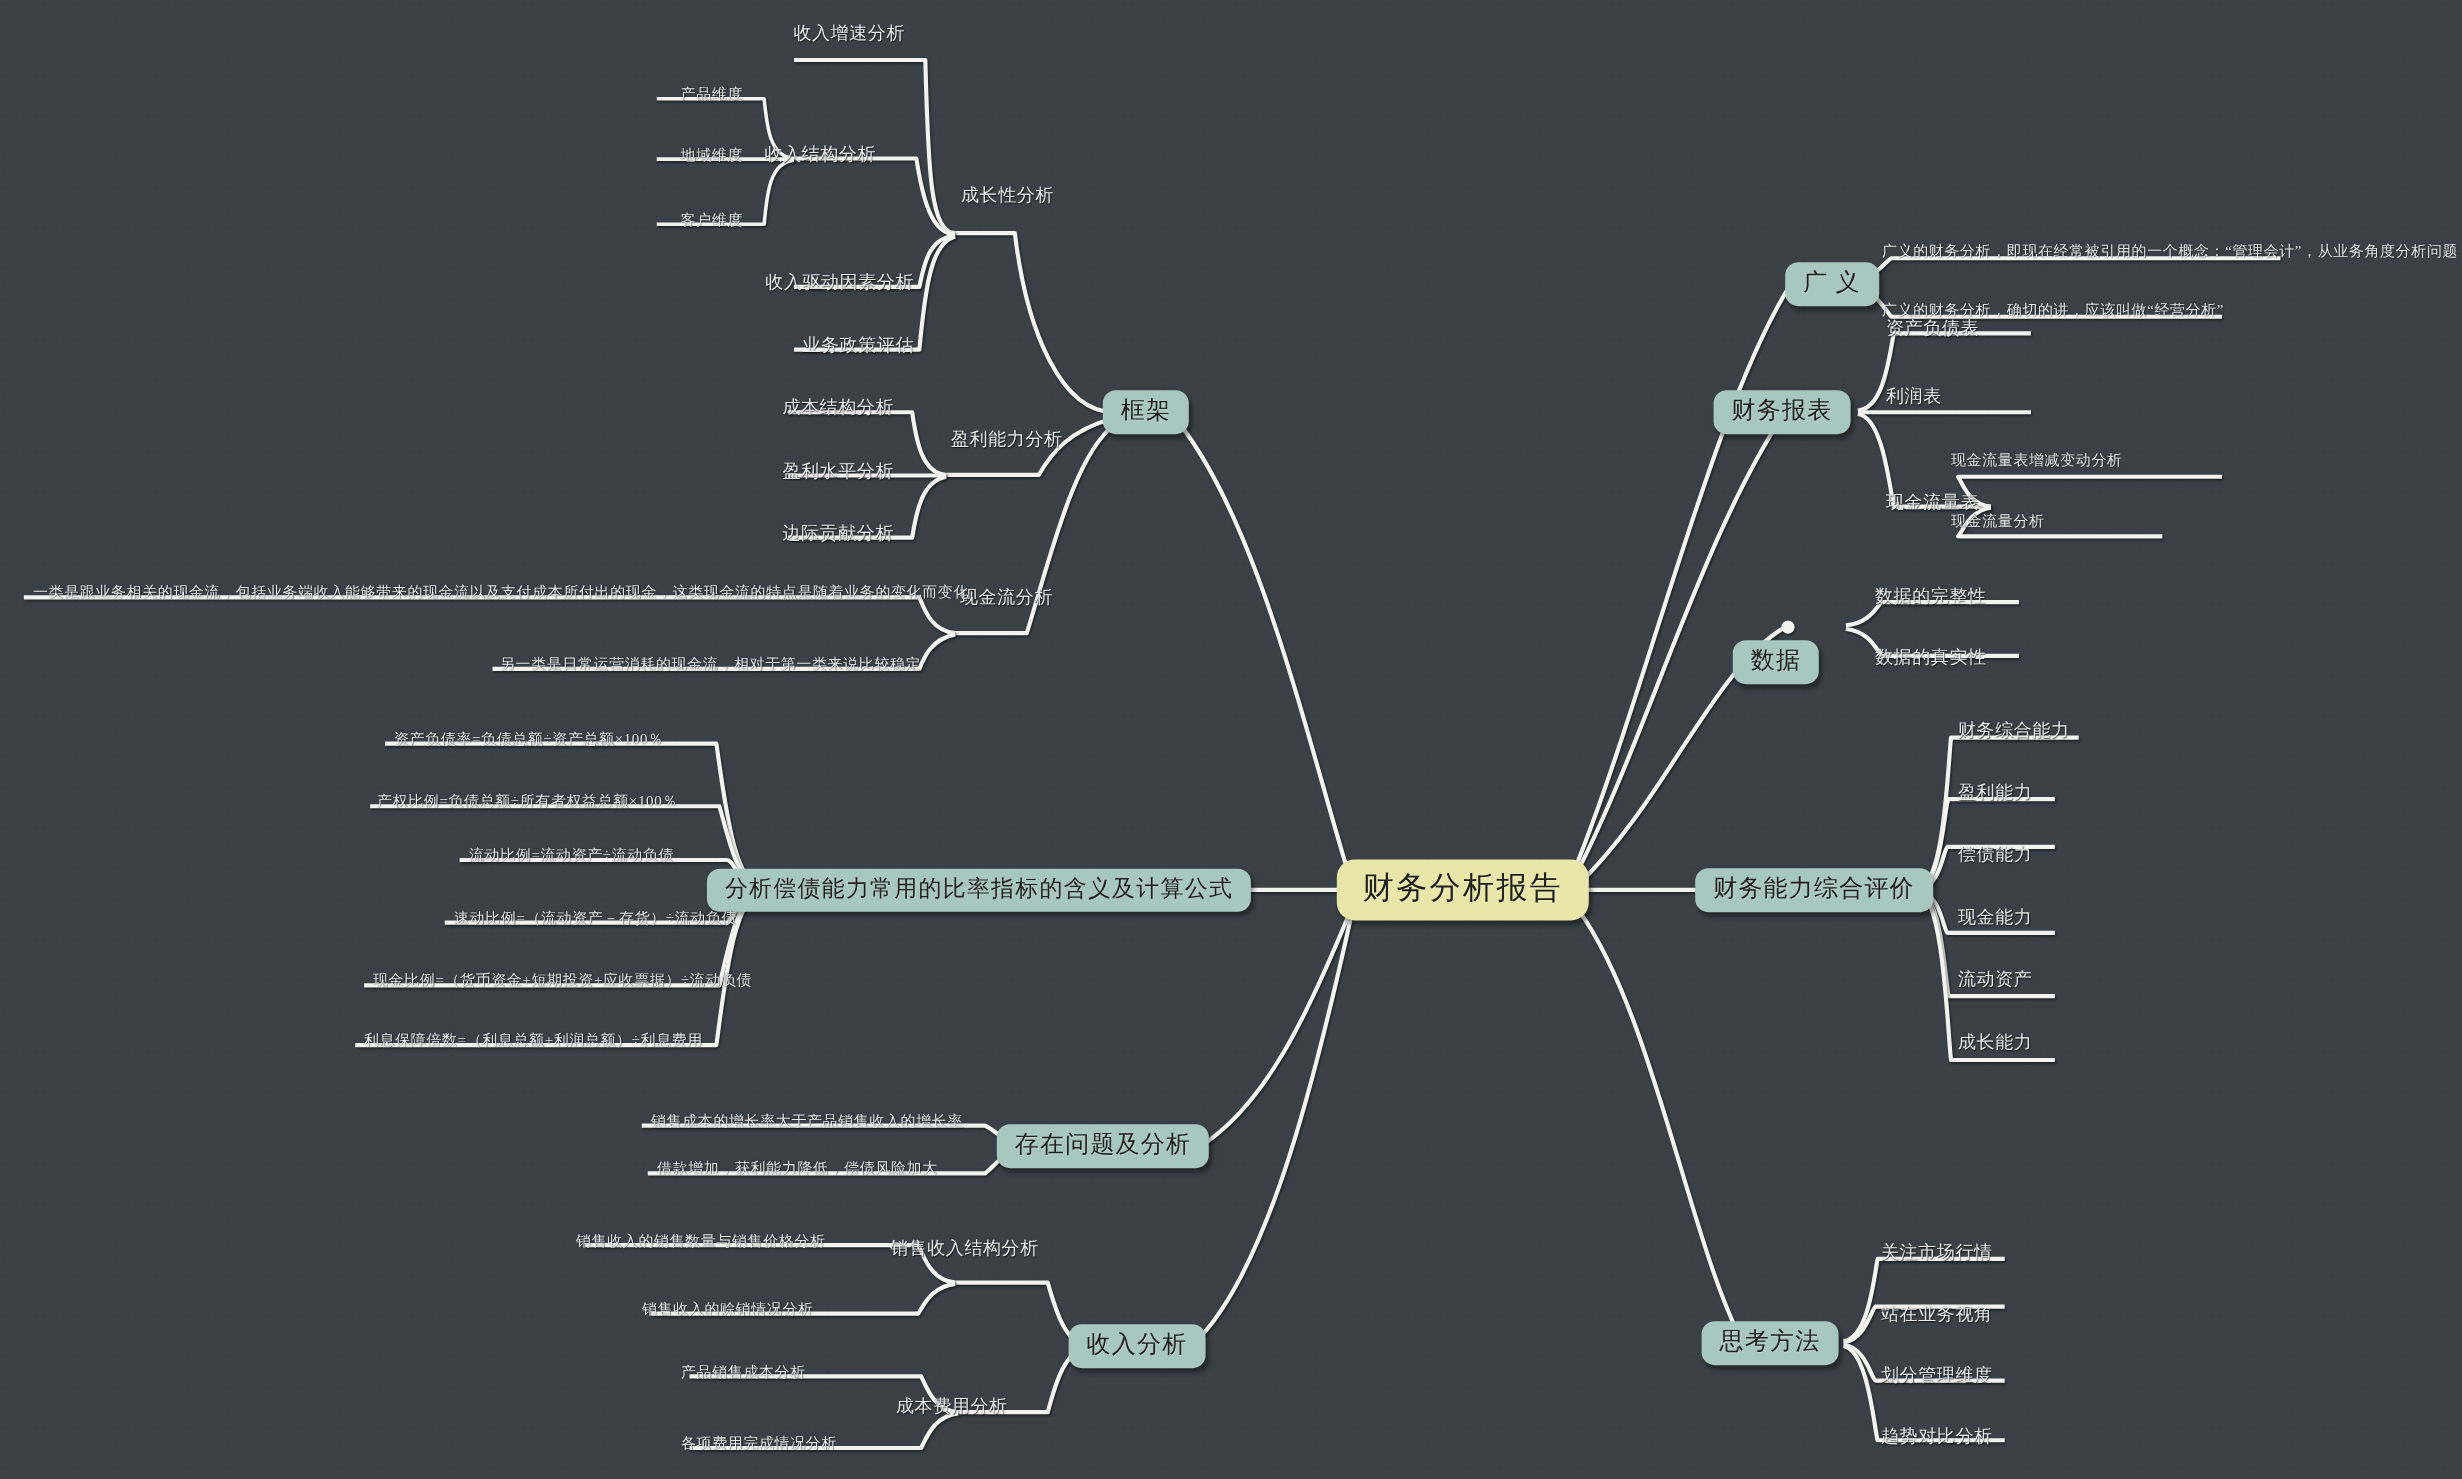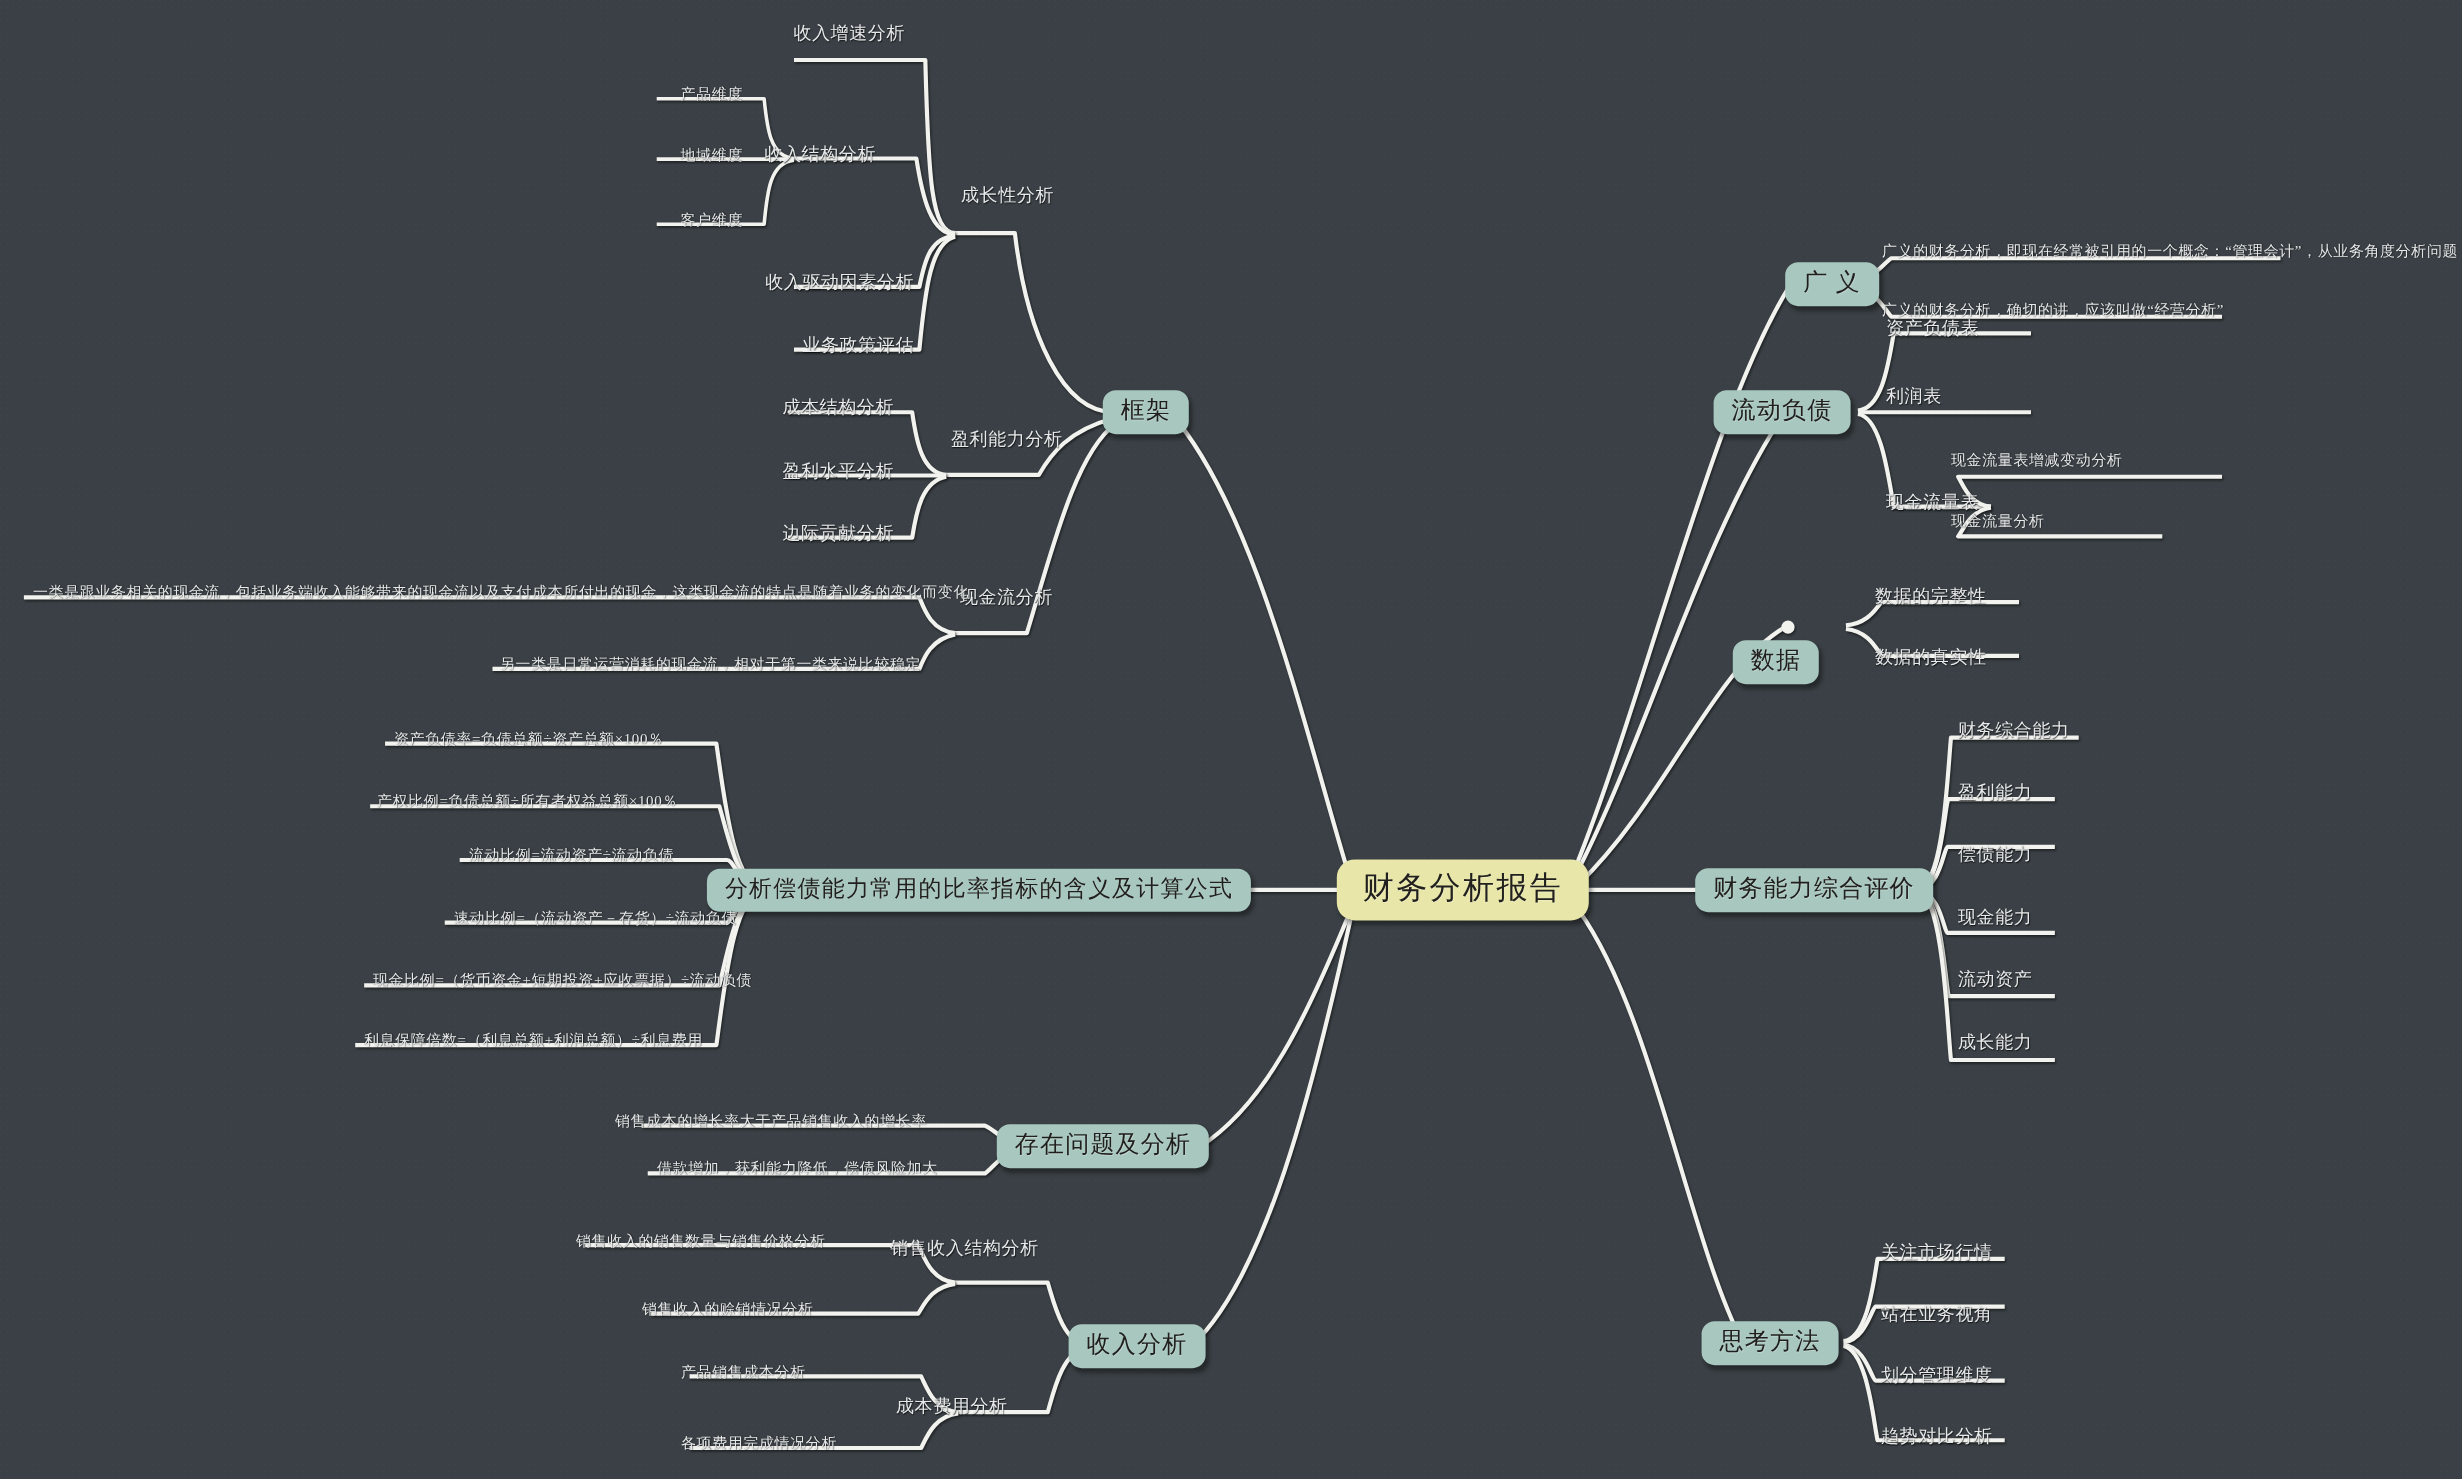--- a/index.html
+++ b/index.html
@@ -204,36 +204,36 @@
   <div class="node pill wide center" style="left:979px; top:890px;">分析偿债能力常用的比率指标的含义及计算公式</div>
 
   <div class="leaf sm lmid" style="left:394px; top:739px;">资产负债率=负债总额÷资产总额×100％</div>
   <div class="leaf sm lmid" style="left:377px; top:801px;">产权比例=负债总额÷所有者权益总额×100％</div>
   <div class="leaf sm lmid" style="left:469px; top:855px;">流动比例=流动资产÷流动负债</div>
   <div class="leaf sm lmid" style="left:454px; top:918px;">速动比例=（流动资产－存货）÷流动负债</div>
   <div class="leaf sm lmid" style="left:373px; top:980px;">现金比例=（货币资金+短期投资+应收票据）÷流动负债</div>
   <div class="leaf sm lmid" style="left:364px; top:1040px;">利息保障倍数=（利息总额+利润总额）÷利息费用</div>
 
   <div class="node pill center" style="left:1103px; top:1146px;">存在问题及分析</div>
-  <div class="leaf sm lmid" style="left:615px; top:1121px;">销售成本的增长率大于产品销售收入的增长率</div>
+  <div class="leaf sm lmid" style="left:651px; top:1121px;text-decoration:underline;">销售成本的增长率大于产品销售收入的增长率</div>
   <div class="leaf sm lmid" style="left:657px; top:1168px;">借款增加，获利能力降低，偿债风险加大</div>
 
   <div class="node pill center" style="left:1137px; top:1346px;">收入分析</div>
   <div class="leaf lvl2 lmid" style="left:890px; top:1248px;">销售收入结构分析</div>
   <div class="leaf sm lmid" style="left:576px; top:1241px;">销售收入的销售数量与销售价格分析</div>
   <div class="leaf sm lmid" style="left:642px; top:1309px;">销售收入的赊销情况分析</div>
   <div class="leaf lvl2 lmid" style="left:896px; top:1406px;">成本费用分析</div>
   <div class="leaf sm lmid" style="left:681px; top:1372px;">产品销售成本分析</div>
   <div class="leaf sm lmid" style="left:681px; top:1443px;">各项费用完成情况分析</div>
 
   <div class="node pill center" style="left:1832px; top:284px;">广 义</div>
   <div class="leaf sm lmid" style="left:1882px; top:251px;">广义的财务分析，即现在经常被引用的一个概念：“管理会计”，从业务角度分析问题</div>
   <div class="leaf sm lmid" style="left:1882px; top:310px;">广义的财务分析，确切的讲，应该叫做“经营分析”</div>
 
-  <div class="node pill center" style="left:1782px; top:412px;">流动负债</div>
+  <div class="node pill center" style="left:1782px; top:412px;">财务报表</div>
   <div class="leaf lvl2 lmid" style="left:1886px; top:328px;">资产负债表</div>
   <div class="leaf lvl2 lmid" style="left:1886px; top:396px;">利润表</div>
   <div class="leaf lvl2 lmid" style="left:1886px; top:502px;">现金流量表</div>
   <div class="leaf sm lmid" style="left:1951px; top:460px;">现金流量表增减变动分析</div>
   <div class="leaf sm lmid" style="left:1951px; top:521px;">现金流量分析</div>
 
   <div class="node pill center" style="left:1776px; top:627px;margin-top:35px;">数据</div>
   <div class="leaf lvl2 lmid" style="left:1875px; top:596px;">数据的完整性</div>
   <div class="leaf lvl2 lmid" style="left:1875px; top:657px;">数据的真实性</div>
 

